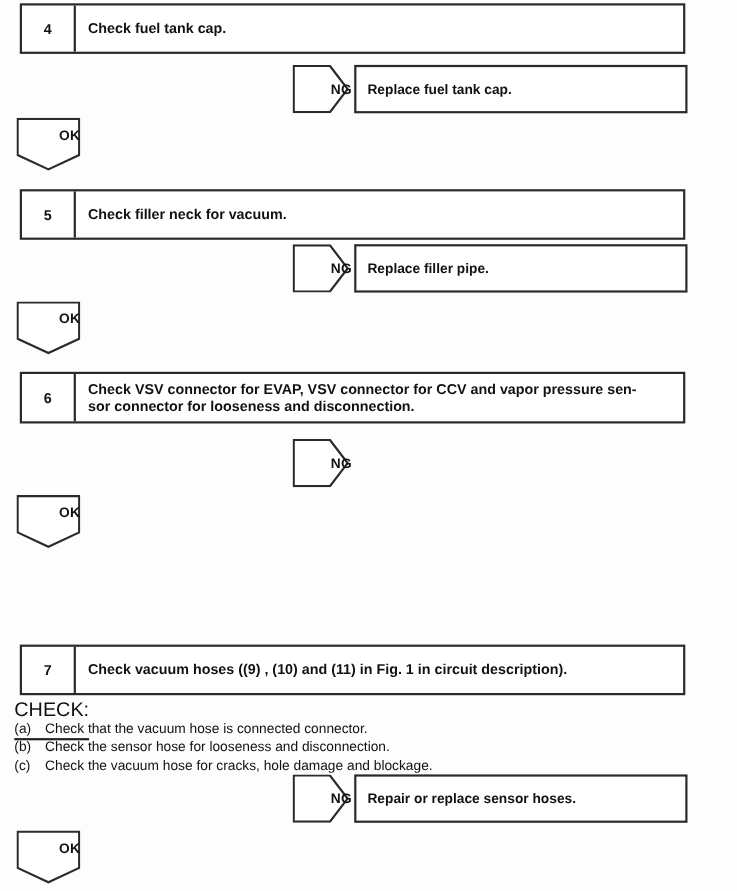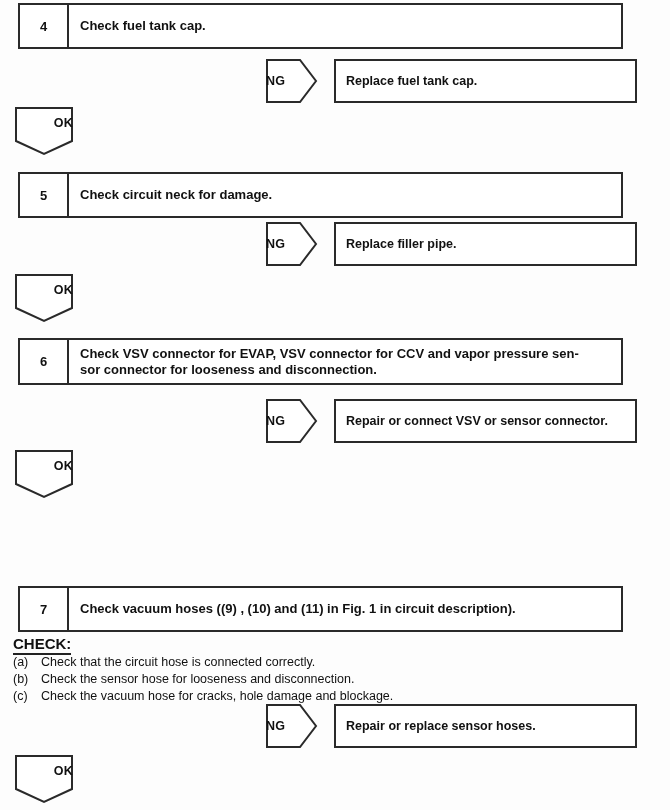--- a/index.html
+++ b/index.html
@@ -44,46 +44,45 @@
   }
   .action-box {
     left: 322px;
     width: 303px;
     height: 44px;
     display: flex;
     align-items: center;
     padding: 0 10px;
     font-weight: bold;
     font-size: 12.5px;
-    margin-left: 12px;
   }
   .tag { position: absolute; }
   .tag svg { position: absolute; left: 0; top: 0; display: block; }
   .tag .tag-label {
     position: absolute;
     font-weight: bold;
     font-size: 12.5px;
     letter-spacing: 0.3px;
   }
   .ng-tag { width: 52px; height: 44px; }
   .ng-tag .tag-label {
-    left: 0; width: 38px; text-align: left;
+    left: 16px; width: 38px; text-align: right;
     top: 50%; transform: translateY(-50%);
   }
   .ok-tag { left: 15px; width: 58px; height: 49px; }
   .ok-tag .tag-label {
     left: 0; width: 100%; text-align: right; top: 9px;
   }
   .check-heading {
     position: absolute;
     left: 13px;
-    font-weight: bold;
-    font-size: 15px;
+    font-weight: normal;
+    font-size: 18px;
     border-bottom: 2px solid #222222;
-    padding-bottom: 1px;
+    padding-bottom: 15px;
   }
   .check-item {
     position: absolute;
     left: 13px;
     display: flex;
     font-size: 12.5px;
     white-space: nowrap;
   }
   .check-item-label { width: 28px; flex: 0 0 28px; }
 </style>
@@ -107,21 +106,21 @@
   </div>
   <div class="tag ok-tag" style="top:107px;">
     <svg width="58" height="49" viewBox="0 0 58 49">
       <polygon points="1,1 57,1 57,34 29,47 1,34" fill="#ffffff" stroke="#2a2a2a" stroke-width="2"></polygon>
     </svg>
     <span class="tag-label">OK</span>
   </div>
 
   <div class="box step-box" style="top:172px; height:46px;">
     <div class="step-num">5</div>
-    <div class="step-text">Check circuit neck for damage.</div>
+    <div class="step-text">Check filler neck for vacuum.</div>
   </div>
   <div class="tag ng-tag" style="left:266px; top:222px;">
     <svg width="52" height="44" viewBox="0 0 52 44">
       <polygon points="1,1 34,1 50,22 34,43 1,43" fill="#ffffff" stroke="#2a2a2a" stroke-width="2"></polygon>
     </svg>
     <span class="tag-label">NG</span>
   </div>
   <div class="box action-box" style="top:222px;">
     <span>Replace filler pipe.</span>
   </div>
@@ -136,38 +135,35 @@
     <div class="step-num">6</div>
     <div class="step-text">Check VSV connector for EVAP, VSV connector for CCV and vapor pressure sen-
 sor connector for looseness and disconnection.</div>
   </div>
   <div class="tag ng-tag" style="left:266px; top:399px;">
     <svg width="52" height="44" viewBox="0 0 52 44">
       <polygon points="1,1 34,1 50,22 34,43 1,43" fill="#ffffff" stroke="#2a2a2a" stroke-width="2"></polygon>
     </svg>
     <span class="tag-label">NG</span>
   </div>
-  <div class="box action-box" style="top:399px;">
-    <span>Repair or connect VSV or sensor connector.</span>
-  </div>
   <div class="tag ok-tag" style="top:450px;">
     <svg width="58" height="49" viewBox="0 0 58 49">
       <polygon points="1,1 57,1 57,34 29,47 1,34" fill="#ffffff" stroke="#2a2a2a" stroke-width="2"></polygon>
     </svg>
     <span class="tag-label">OK</span>
   </div>
 
   <div class="box step-box" style="top:586px; height:46px;">
     <div class="step-num">7</div>
     <div class="step-text">Check vacuum hoses ((9) , (10) and (11) in Fig. 1 in circuit description).</div>
   </div>
   <div class="check-heading" style="top:635px;">CHECK:</div>
   <div class="check-item" style="top:655px;">
     <span class="check-item-label">(a)</span>
-    <span class="check-item-text">Check that the circuit hose is connected correctly.</span>
+    <span class="check-item-text">Check that the vacuum hose is connected connector.</span>
   </div>
   <div class="check-item" style="top:672px;">
     <span class="check-item-label">(b)</span>
     <span class="check-item-text">Check the sensor hose for looseness and disconnection.</span>
   </div>
   <div class="check-item" style="top:689px;">
     <span class="check-item-label">(c)</span>
     <span class="check-item-text">Check the vacuum hose for cracks, hole damage and blockage.</span>
   </div>
   <div class="tag ng-tag" style="left:266px; top:704px;">

